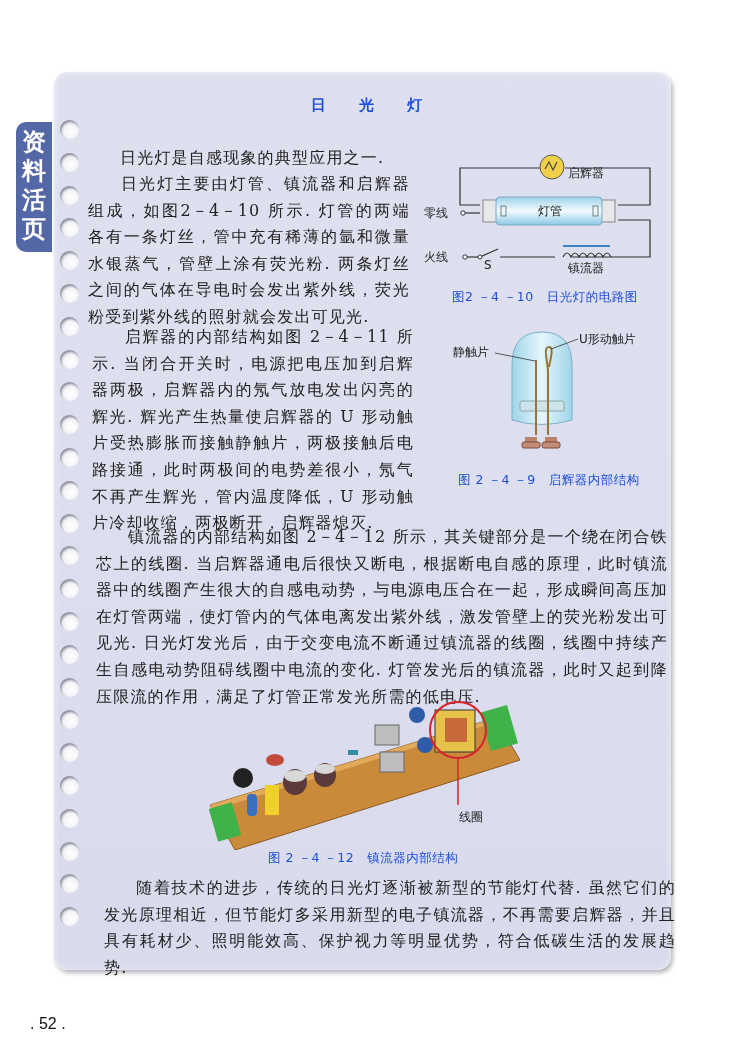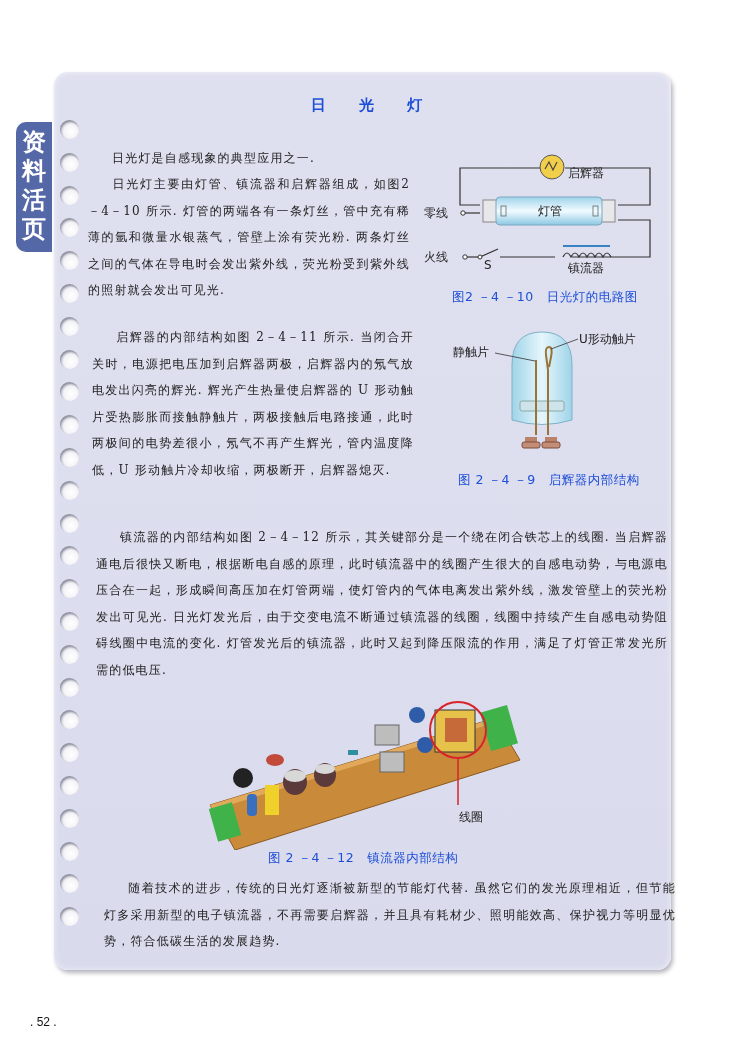--- a/index.html
+++ b/index.html
@@ -11,25 +11,25 @@
   .tab{position:absolute;left:16px;top:122px;width:36px;height:130px;background:#5467a6;
        border-radius:10px 0 0 10px;color:#fff;font-family:"DejaVu Sans","Liberation Sans",sans-serif;
        font-weight:bold;font-size:24px;line-height:29px;text-align:center;padding-top:6px;box-sizing:border-box;}
   .tab span{display:block;}
   .holes{position:absolute;left:60px;top:120px;width:20px;}
   .hole{position:absolute;left:0;width:19px;height:19px;border-radius:50%;
         background:radial-gradient(circle at 60% 62%,#ffffff 0%,#f4f4f8 45%,#c9cad6 75%,#9a9bab 100%);
         box-shadow:inset 1px 2px 2px rgba(80,80,100,0.5);}
   .title{position:absolute;left:0;right:0;top:96px;text-align:center;font-family:"DejaVu Sans","Liberation Sans",sans-serif;
          font-weight:bold;font-size:15px;letter-spacing:14px;padding-left:14px;color:#1d4ed8;}
-  .p{position:absolute;font-size:12px;line-height:26.6px;letter-spacing:1.2px;color:#222;text-align:justify;}
+  .p{position:absolute;font-size:16px;line-height:26.6px;letter-spacing:1.2px;color:#222;text-align:justify;}
   .p .ind{display:inline-block;width:2em;}
   .cap{position:absolute;font-family:"DejaVu Sans","Liberation Sans",sans-serif;font-size:12.5px;color:#1d4ed8;letter-spacing:0.5px;white-space:nowrap;}
   .lbl{font-family:"DejaVu Sans","Liberation Sans",sans-serif;font-size:12px;fill:#222;}
-  .pagenum{position:absolute;left:30px;top:1015px;font-family:"Liberation Sans","DejaVu Sans",sans-serif;font-size:12px;color:#111;}
+  .pagenum{position:absolute;left:30px;top:1015px;font-family:"Liberation Sans","DejaVu Sans",sans-serif;font-size:16px;color:#111;}
 </style>
 </head>
 <body>
 
 <div class="card"></div>
 
 <div class="tab">
   <span>资</span>
   <span>料</span>
   <span>活</span>

